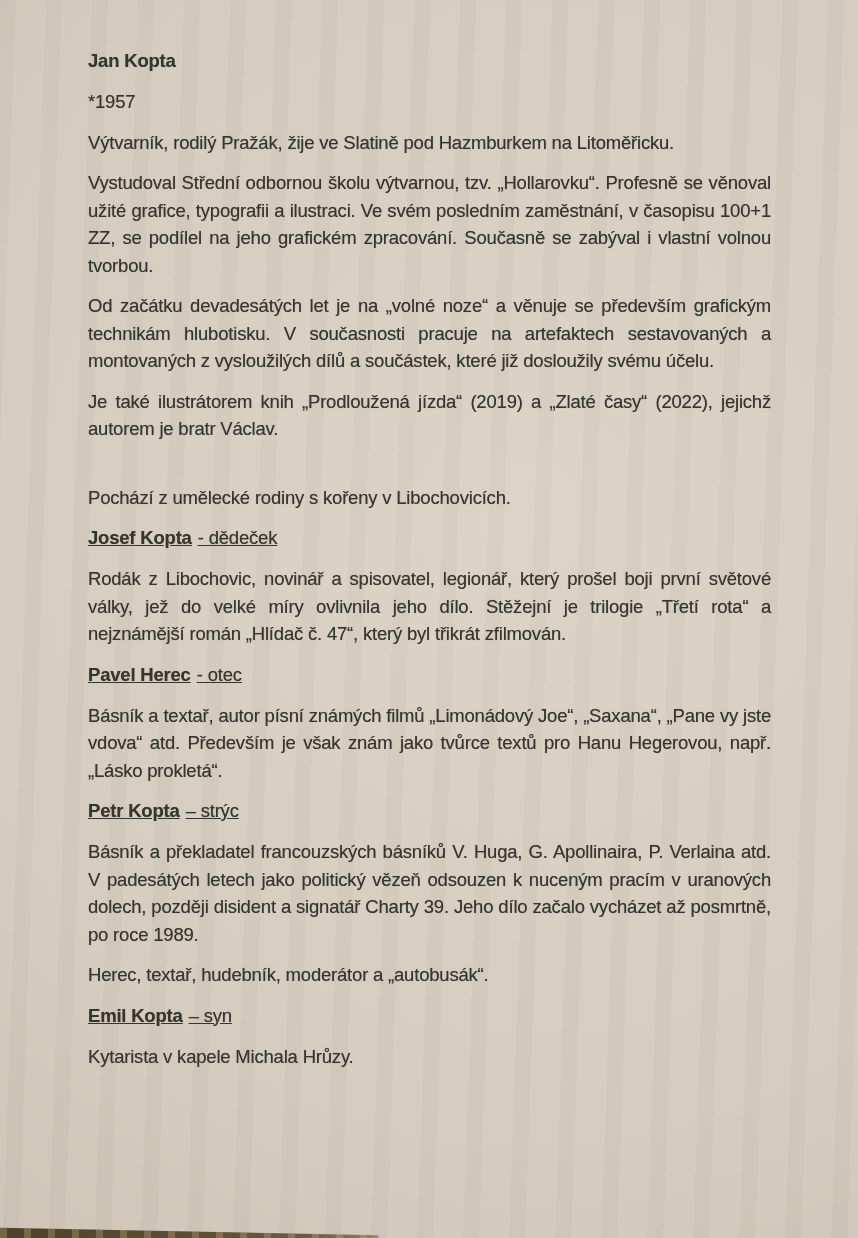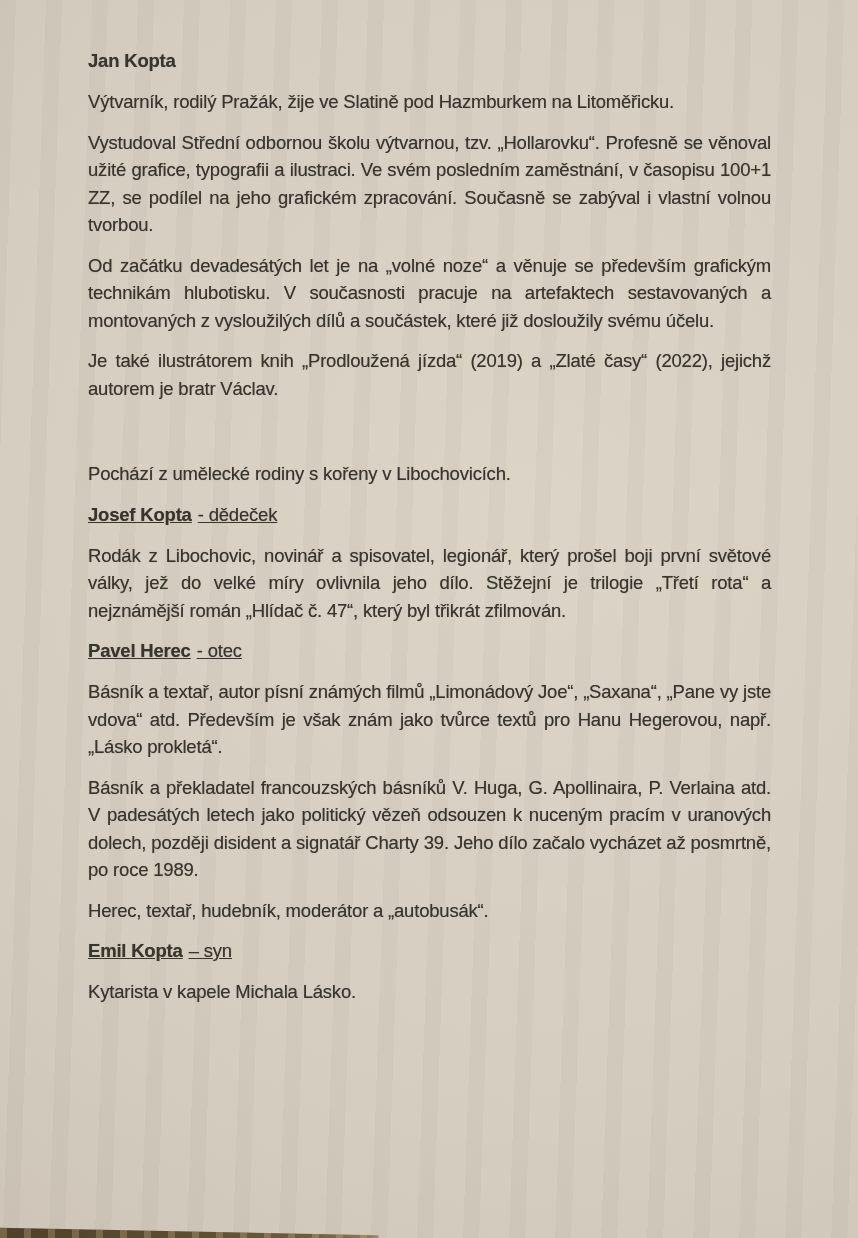--- a/index.html
+++ b/index.html
@@ -57,39 +57,40 @@
     line-height: 28px;
   }
   .line-block {
     margin: 0 0 13px 0;
   }
   .para {
     margin: 0 0 13px 0;
     text-align: justify;
   }
   .family-intro {
-    margin-top: 58px;
+    margin-top: 41px;
   }
   .member-heading {
     margin: 0 0 13px 0;
     line-height: 28px;
     text-decoration: underline;
   }
   .member-name { font-weight: 700; }
   .member-relation { margin-left: 0.33em; }
 </style>
 </head>
 <body>
 
 <div class="paper-texture"></div>
 
 <div class="sheet-content">
 
   <p class="doc-title">Jan Kopta</p>
 
+  <p class="line-block">*1957</p>
 
   <p class="line-block">Výtvarník, rodilý Pražák, žije ve Slatině pod Hazmburkem na Litoměřicku.</p>
 
   <p class="para">Vystudoval Střední odbornou školu výtvarnou, tzv. „Hollarovku“. Profesně se věnoval užité grafice, typografii a ilustraci. Ve svém posledním zaměstnání, v časopisu 100+1 ZZ, se podílel na jeho grafickém zpracování. Současně se zabýval i vlastní volnou tvorbou.</p>
 
   <p class="para">Od začátku devadesátých let je na „volné noze“ a věnuje se především grafickým technikám hlubotisku. V současnosti pracuje na artefaktech sestavovaných a montovaných z vysloužilých dílů a součástek, které již dosloužily svému účelu.</p>
 
   <p class="para">Je také ilustrátorem knih „Prodloužená jízda“ (2019) a „Zlaté časy“ (2022), jejichž autorem je bratr Václav.</p>
 
   <p class="line-block family-intro">Pochází z umělecké rodiny s kořeny v Libochovicích.</p>
@@ -102,29 +103,32 @@
   </div>
 
   <div>
     <p class="member-heading">
       <span class="member-name">Pavel Herec</span><span class="member-relation">- otec</span>
     </p>
     <p class="para">Básník a textař, autor písní známých filmů „Limonádový Joe“, „Saxana“, „Pane vy jste vdova“ atd. Především je však znám jako tvůrce textů pro Hanu Hegerovou, např. „Lásko prokletá“.</p>
   </div>
 
   <div>
+    <p class="member-heading">
+      <span class="member-name">Petr Kopta</span><span class="member-relation">– strýc</span>
+    </p>
     <p class="para">Básník a překladatel francouzských básníků V. Huga, G. Apollinaira, P. Verlaina atd. V padesátých letech jako politický vězeň odsouzen k nuceným pracím v uranových dolech, později disident a signatář Charty 39. Jeho dílo začalo vycházet až posmrtně, po roce 1989.</p>
   </div>
 
   <div>
     <p class="line-block">Herec, textař, hudebník, moderátor a „autobusák“.</p>
   </div>
 
   <div>
     <p class="member-heading">
       <span class="member-name">Emil Kopta</span><span class="member-relation">– syn</span>
     </p>
-    <p class="line-block">Kytarista v kapele Michala Lásko.</p>
+    <p class="line-block">Kytarista v kapele Michala Hrůzy.</p>
   </div>
 
 </div>
 
 <div class="desk-edge"></div>
 
 </body></html>

